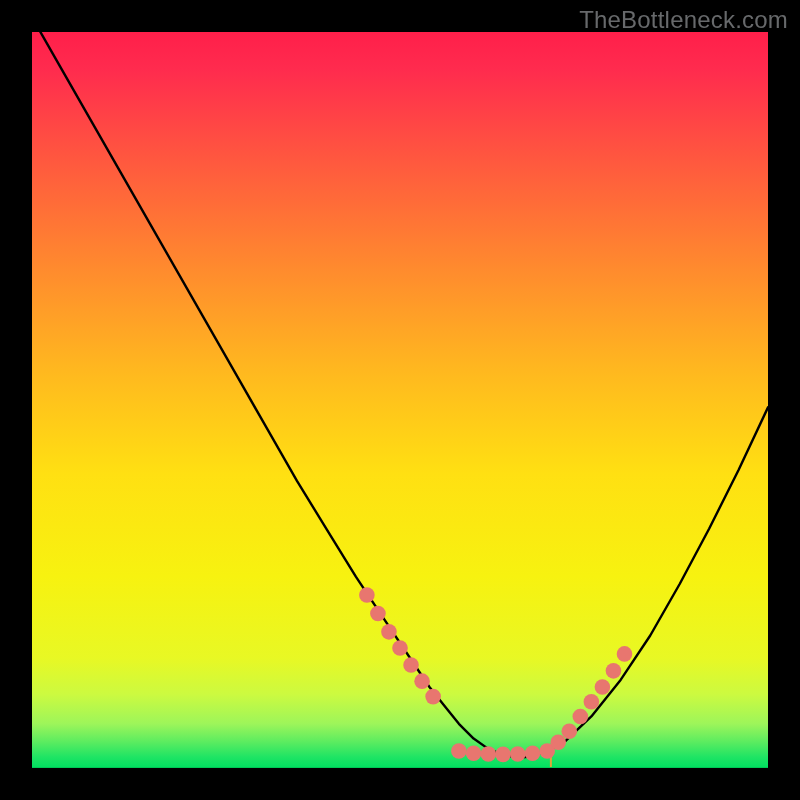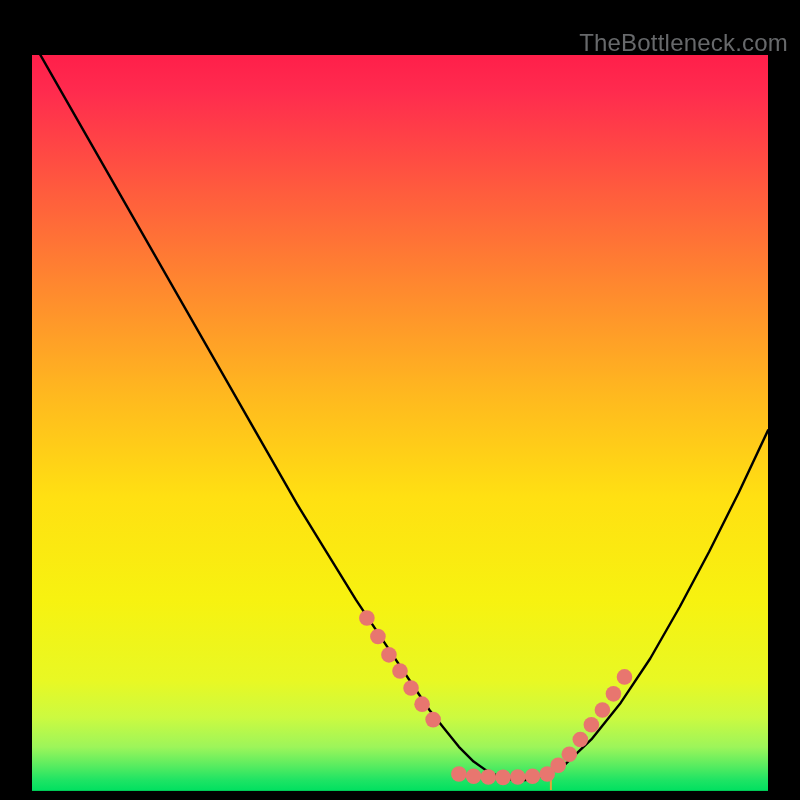--- a/index.html
+++ b/index.html
@@ -1,17 +1,17 @@
 <!DOCTYPE html>
 <html><head>
 <meta charset="utf-8">
 <style>
   * { margin: 0; padding: 0; box-sizing: border-box; }
   html, body { width: 800px; height: 800px; background: #000; overflow: hidden; }
-  .container { position: relative; width: 800px; height: 732px; background: #000; margin-top: 23px; }
+  .container { position: relative; width: 800px; height: 732px; background: #000; }
   .watermark {
     position: absolute;
     top: 6px;
     right: 12px;
     font-family: Arial, Helvetica, sans-serif;
     font-size: 24px;
     font-weight: 500;
     color: #67696b;
     letter-spacing: 0.2px;
   }

